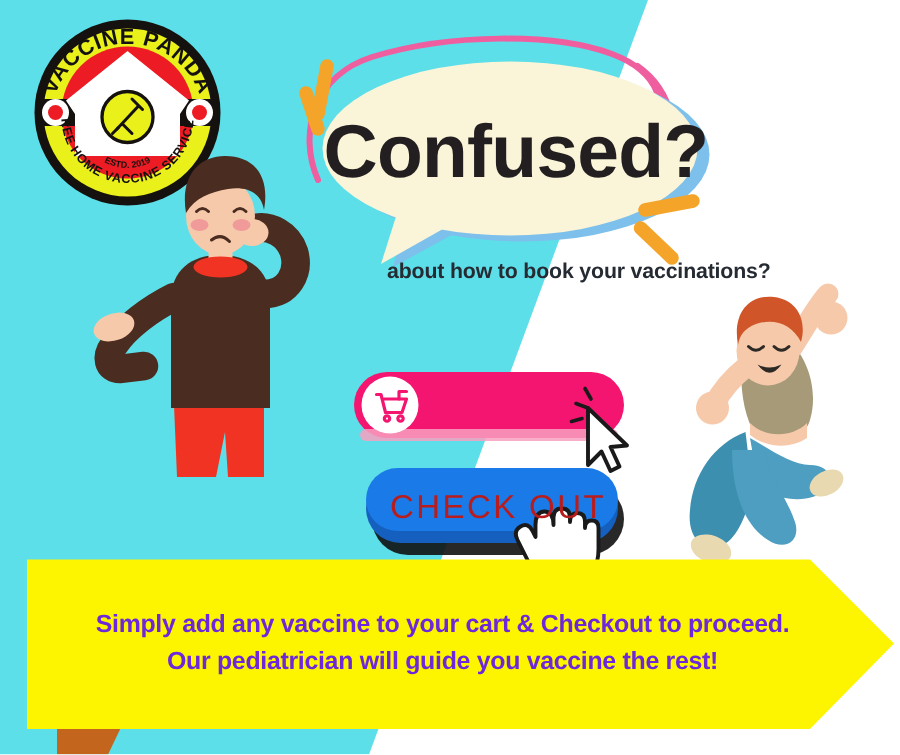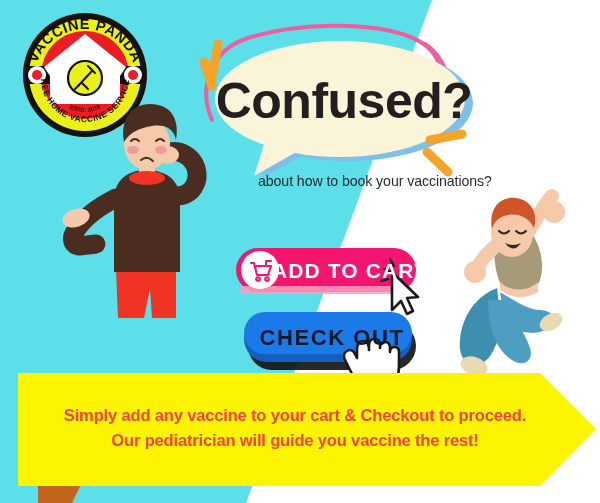--- a/index.html
+++ b/index.html
@@ -22,45 +22,45 @@
     left:236px; top:72px; width:216px; height:58px;
     display:flex; align-items:center; justify-content:center;
     font-size:50px; font-weight:700; color:#231f20;
     letter-spacing:-0.5px; line-height:1;
     white-space:nowrap;
   }
   .sub-text{
     position:absolute;
     left:258px; top:170px; width:300px; height:22px;
     display:flex; align-items:center; justify-content:flex-start;
-    font-size:14.2px; font-weight:400; color:#262a33;
+    font-size:14.2px; font-weight:700; color:#262a33;
     letter-spacing:-0.1px; white-space:nowrap;
   }
   .cart-label{
     position:absolute;
     left:272px; top:257px; width:140px; height:28px;
     display:flex; align-items:center; justify-content:flex-start;
     font-size:21px; font-weight:700; color:#ffffff;
     letter-spacing:1.1px; white-space:nowrap;
   }
   .checkout-label{
     position:absolute;
     left:258px; top:323px; width:148px; height:30px;
     display:flex; align-items:center; justify-content:center;
-    font-size:22px; font-weight:700; color:#0f172a;
+    font-size:22px; font-weight:400; color:#b91c1c;
     letter-spacing:1.6px; white-space:nowrap;
   }
   .banner-text{
     position:absolute;
     left:22px; top:396px; width:546px; height:66px;
     display:flex; flex-direction:column; align-items:center; justify-content:center;
     gap:4px; text-align:center;
   }
   .banner-line{
-    font-size:16.6px; font-weight:700; color:#ef4444;
+    font-size:16.6px; font-weight:700; color:#6d28d9;
     letter-spacing:-0.2px; line-height:1.25; white-space:nowrap;
   }
   .logo-top, .logo-bottom, .logo-estd{
     fill:#14110f; font-weight:700;
   }
 </style>
 </head>
 <body>
 
 <div id="poster">
@@ -239,21 +239,20 @@
   </svg>
 
   <svg class="layer" viewBox="0 0 600 503">
     <polygon points="18,373 540,373 596,429 540,486 18,486" fill="#fdf500"></polygon>
   </svg>
 
   <div class="bubble-text">Confused?</div>
 
   <div class="sub-text">about how to book your vaccinations?</div>
 
-  <div class="cart-label">ADD TO CART</div>
 
   <div class="checkout-label">CHECK OUT</div>
 
   <div class="banner-text">
     <div class="banner-line">Simply add any vaccine to your cart &amp; Checkout to proceed.</div>
     <div class="banner-line">Our pediatrician will guide you vaccine the rest!</div>
   </div>
 
 </div>
 

